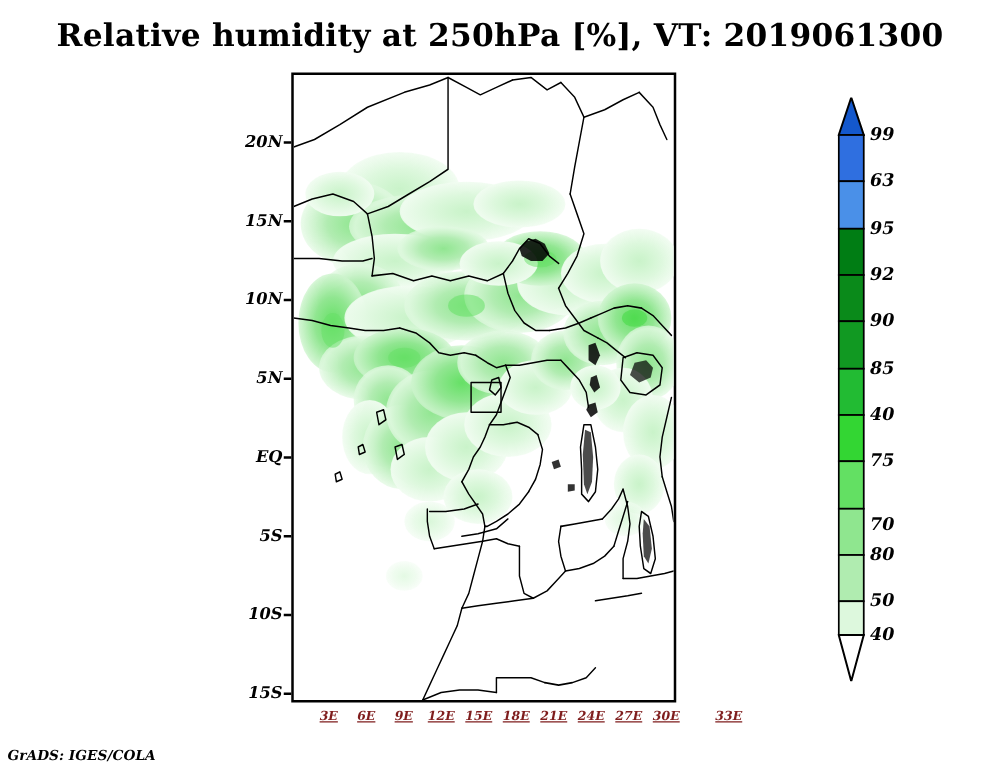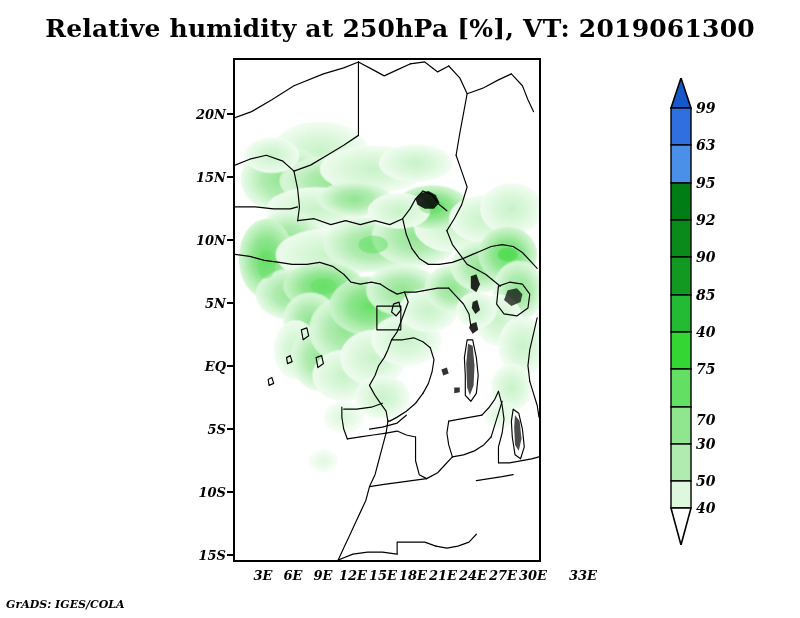--- a/index.html
+++ b/index.html
@@ -64,23 +64,24 @@
     transform: translateY(-1px);
   }
   .tick-x {
     position: absolute;
     top: 100%;
     transform: translateX(-50%);
     margin-top: 6px;
     font-family: "DejaVu Serif", serif;
     font-style: italic;
     font-weight: 700;
-    font-size: 13px;
-    color: #000000;
-    white-space: nowrap;
+    font-size: 10px;
+    color: #7f1d1d;
+    white-space: nowrap;
+    text-decoration: underline;
   }
 
   
   #colorbar {
     position: absolute;
     left: 670px; top: 78px;
     width: 20px; height: 467px;
   }
   #cb-svg { position: absolute; left: 0; top: 0; }
   .cb-label {
@@ -369,18 +370,18 @@
 
   <div class="cb-label" style="top:30px">99</div>
   <div class="cb-label" style="top:67px">63</div>
   <div class="cb-label" style="top:105px">95</div>
   <div class="cb-label" style="top:142px">92</div>
   <div class="cb-label" style="top:179px">90</div>
   <div class="cb-label" style="top:217px">85</div>
   <div class="cb-label" style="top:254px">40</div>
   <div class="cb-label" style="top:291px">75</div>
   <div class="cb-label" style="top:342px">70</div>
-  <div class="cb-label" style="top:366px">30</div>
+  <div class="cb-label" style="top:366px">80</div>
   <div class="cb-label" style="top:403px">50</div>
   <div class="cb-label" style="top:430px">40</div>
 </div>
 
 <div id="footer-credit">GrADS: IGES/COLA</div>
 
 </body></html>

